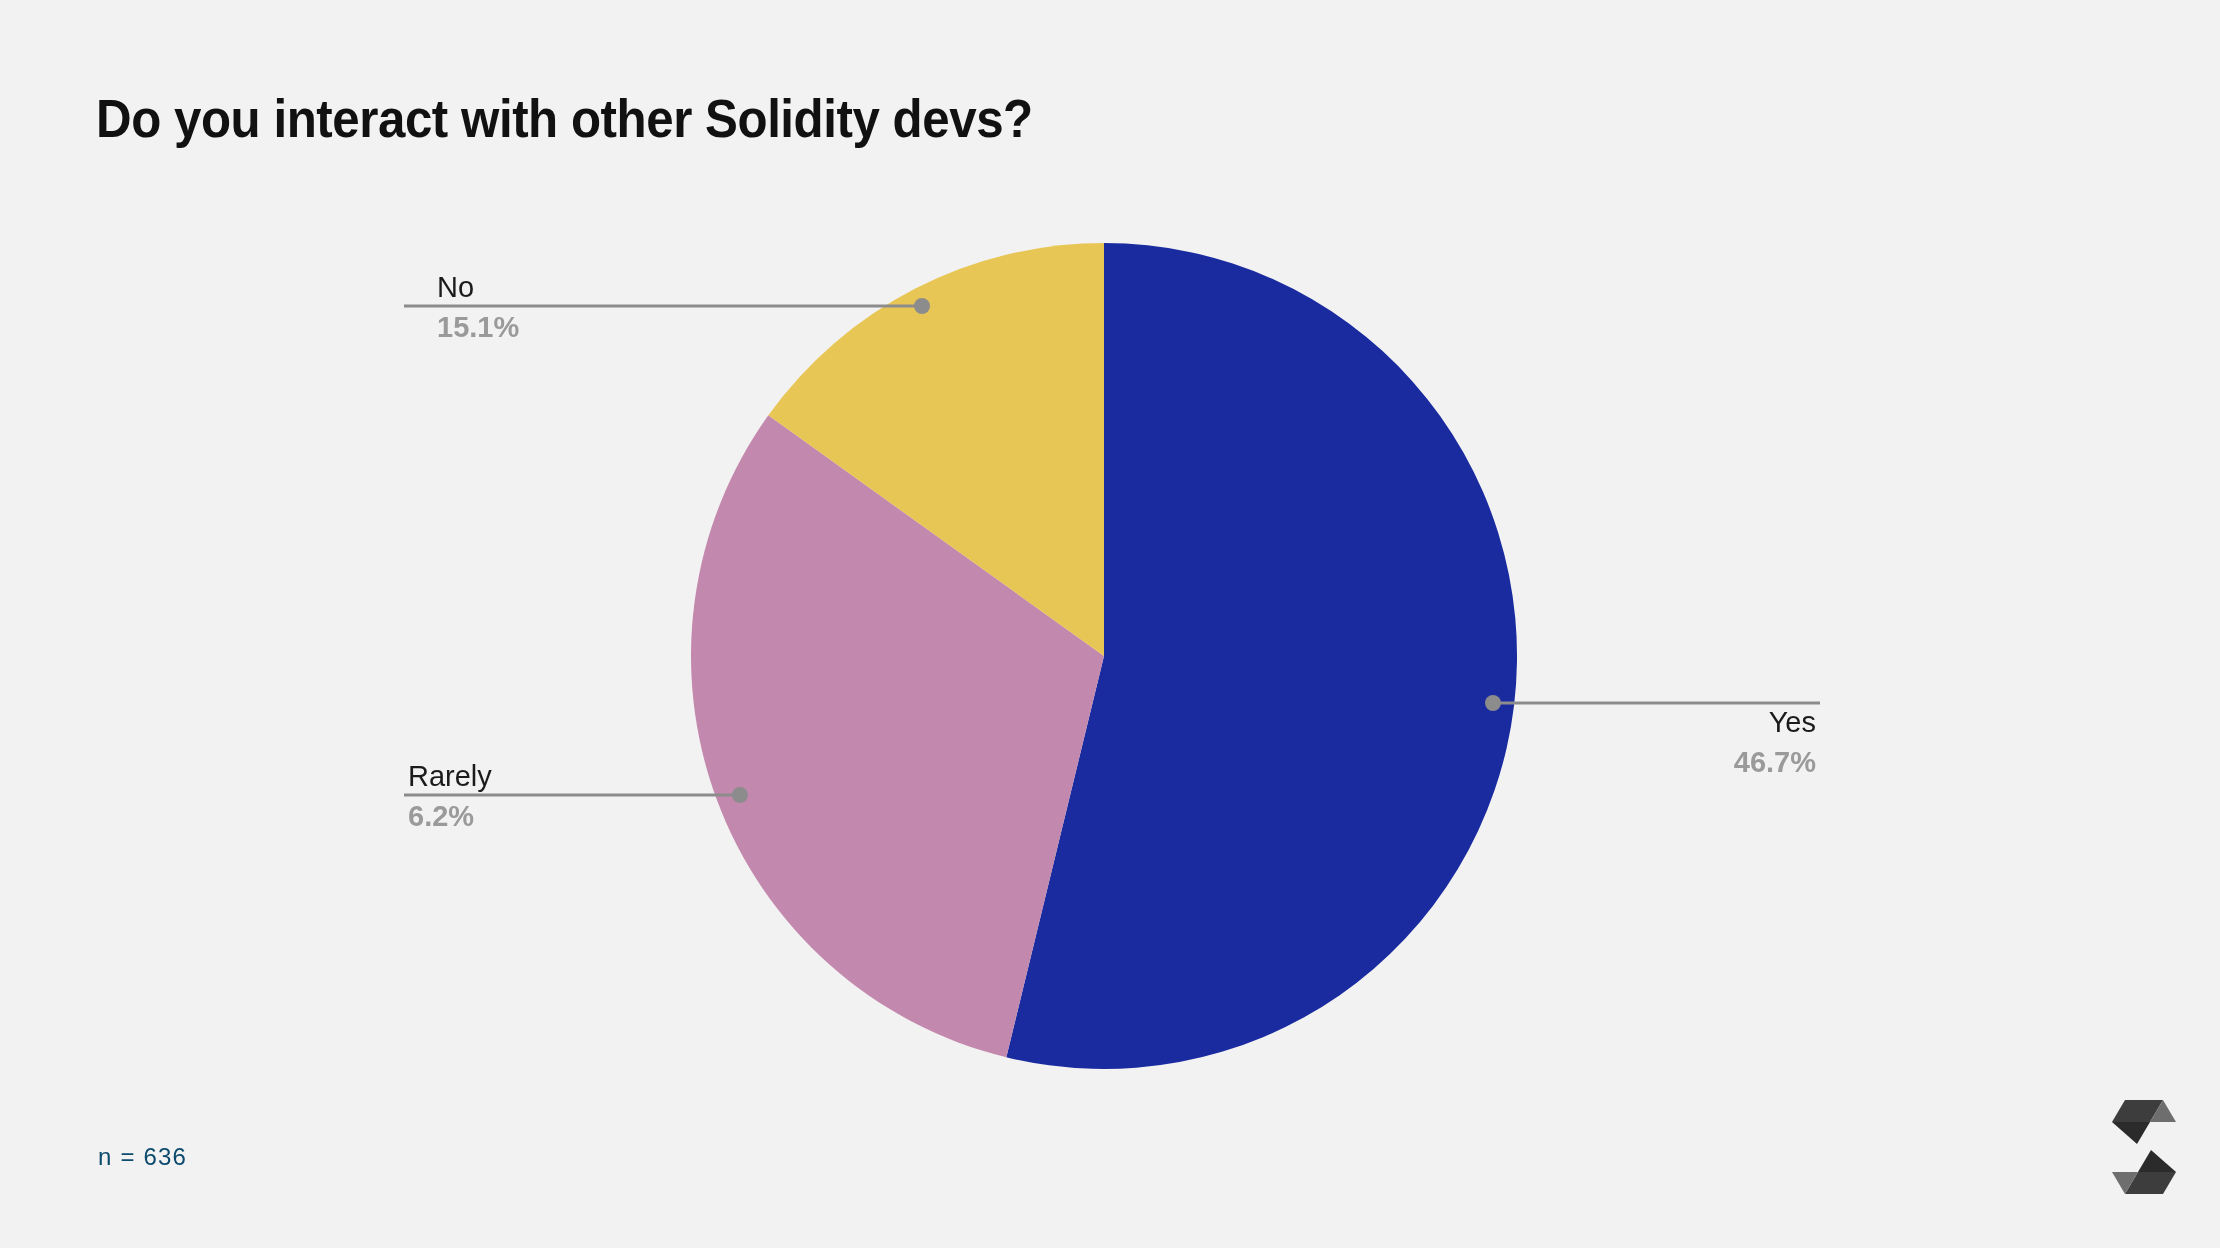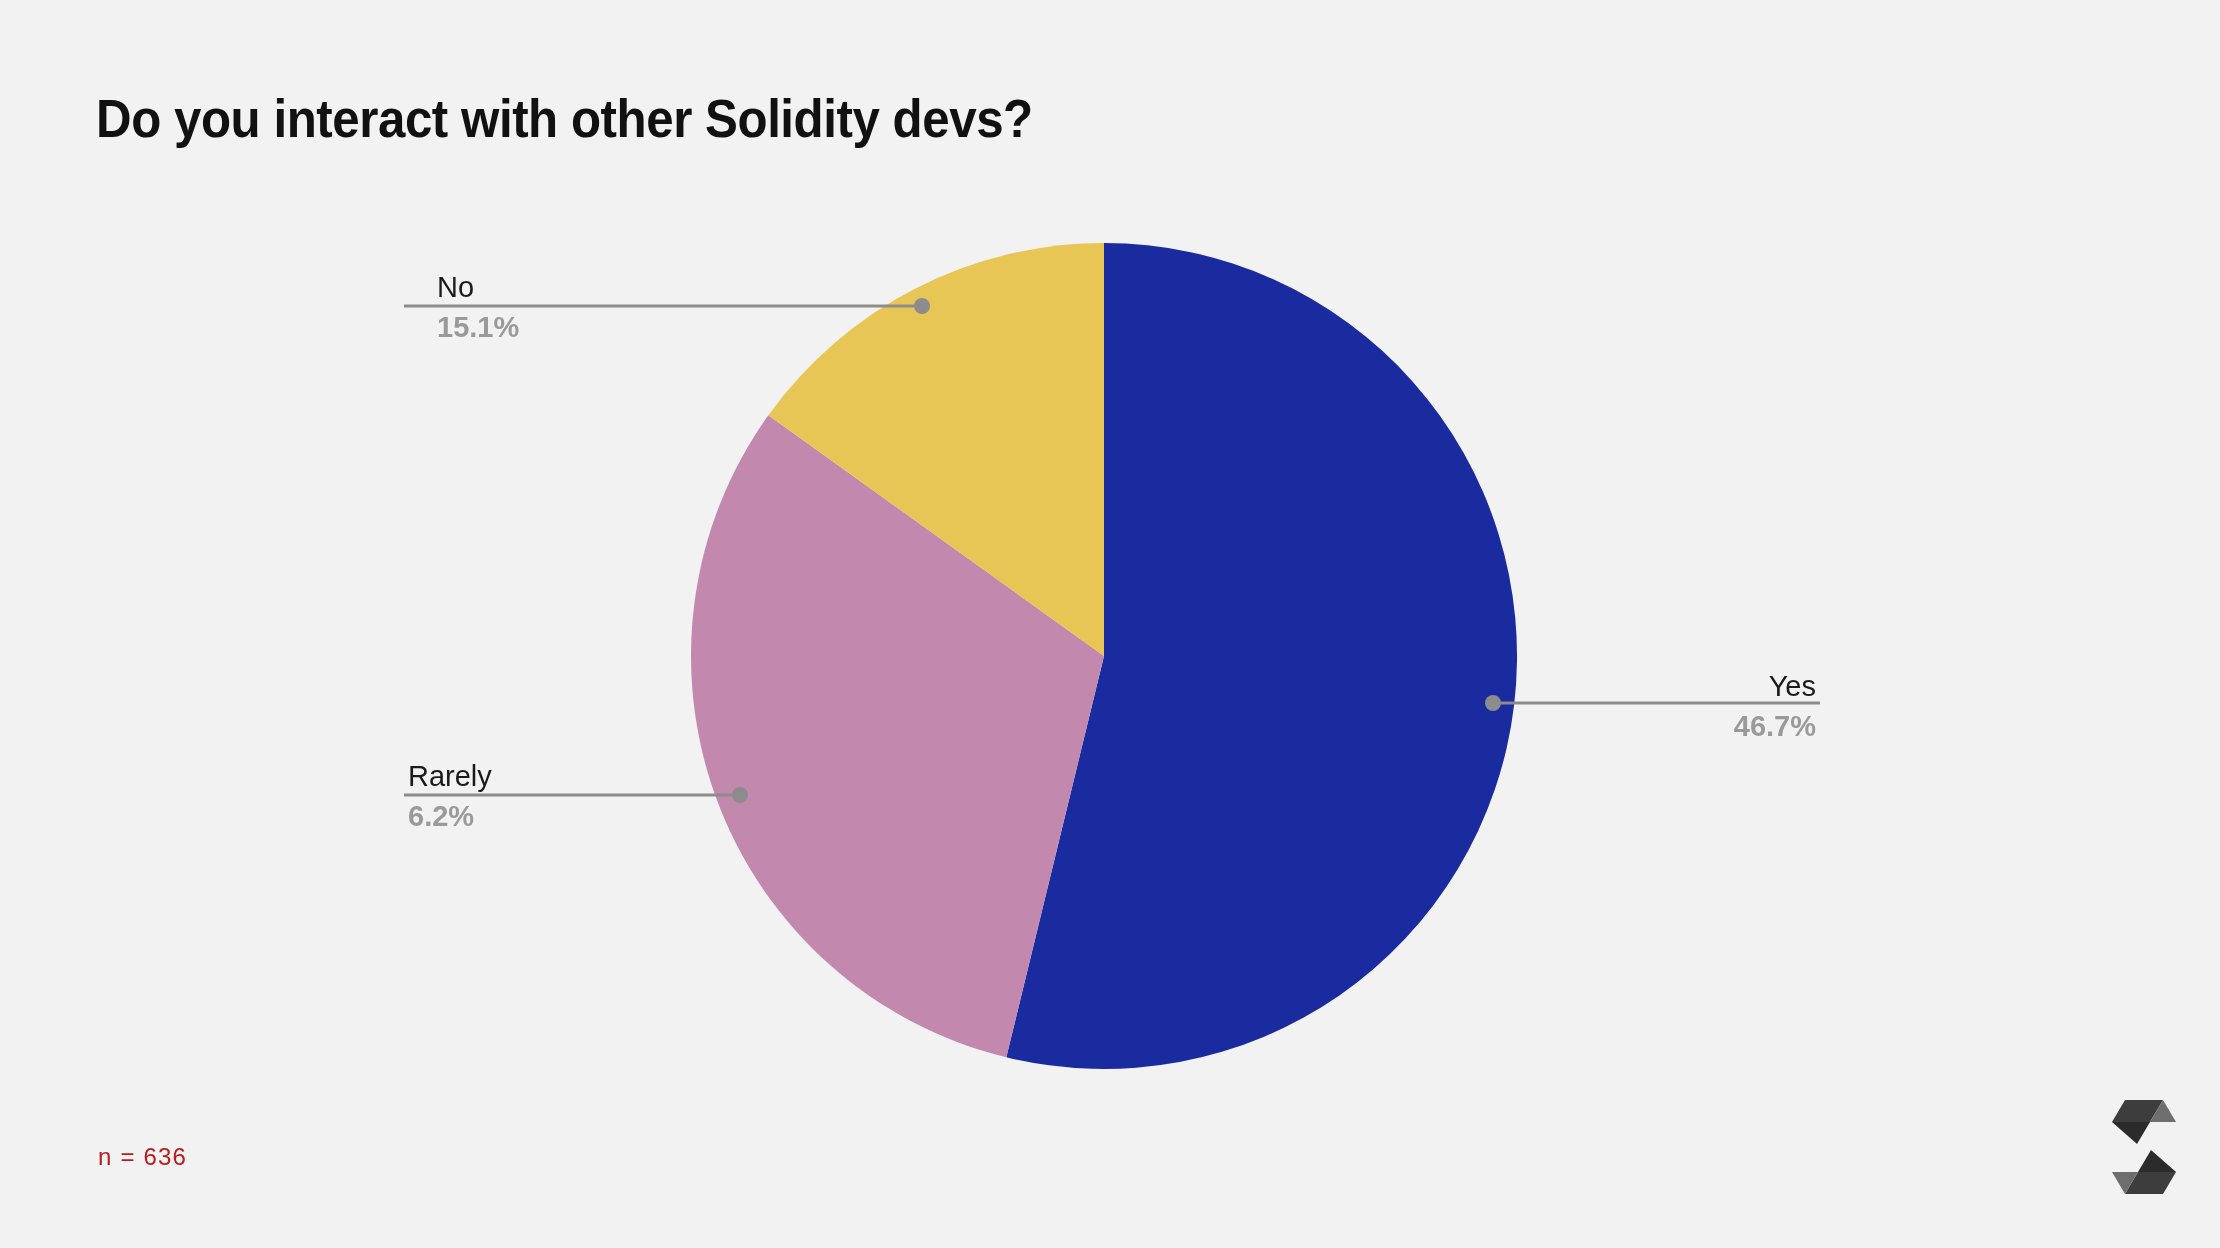--- a/index.html
+++ b/index.html
@@ -76,21 +76,21 @@
   }
   .callout.align-left { text-align: left; }
   .callout.align-right { text-align: right; }
 
   
   .footnote {
     position: absolute;
     left: 98px;
     top: 1143px;
     font-size: 24px;
-    color: #b91c1c;
+    color: #0c4a6e;
     letter-spacing: 1.2px;
   }
 
   
   .brand-logo {
     position: absolute;
     left: 2098px;
     top: 1098px;
     width: 92px;
     height: 100px;
@@ -113,21 +113,21 @@
       <g id="pie-leaders">
           <line x1="1493" y1="703" x2="1820" y2="703" stroke="#8c8c8c" stroke-width="3"></line>
           <circle cx="1493" cy="703" r="8" fill="#8c8c8c"></circle>
           <line x1="404" y1="795" x2="740" y2="795" stroke="#8c8c8c" stroke-width="3"></line>
           <circle cx="740" cy="795" r="8" fill="#8c8c8c"></circle>
           <line x1="404" y1="306" x2="922" y2="306" stroke="#8c8c8c" stroke-width="3"></line>
           <circle cx="922" cy="306" r="8" fill="#8c8c8c"></circle>
         </g>
     </svg>
 
-    <div class="callout align-right" id="callout-0" style="top: 672px; left: auto; right: 404px;">
+    <div class="callout align-right" id="callout-0" style="top: 708px; left: auto; right: 404px;">
       <span class="cat">Yes</span>
       <span class="pct">46.7%</span>
     </div>
 
     <div class="callout align-left" id="callout-1" style="top: 762px; left: 408px;">
       <span class="cat">Rarely</span>
       <span class="pct">6.2%</span>
     </div>
 
     <div class="callout align-left" id="callout-2" style="top: 273px; left: 408px; margin-left: 29px;">

